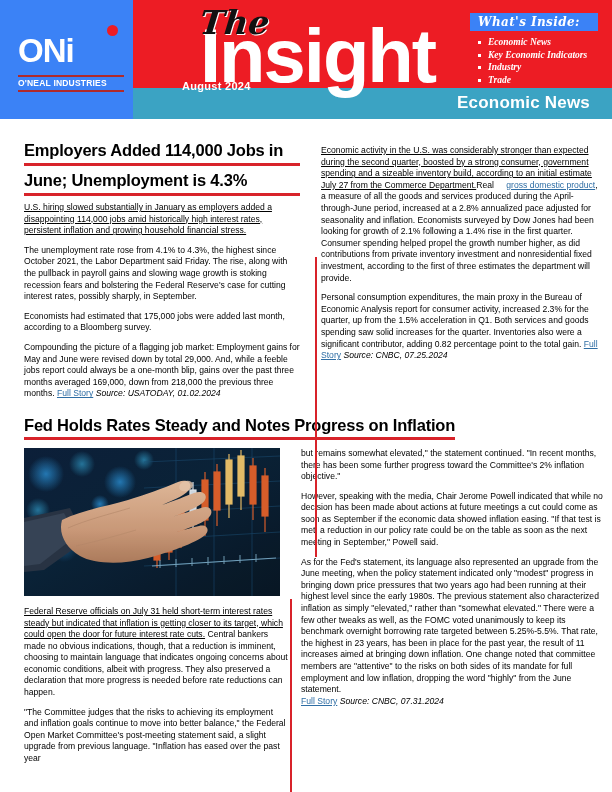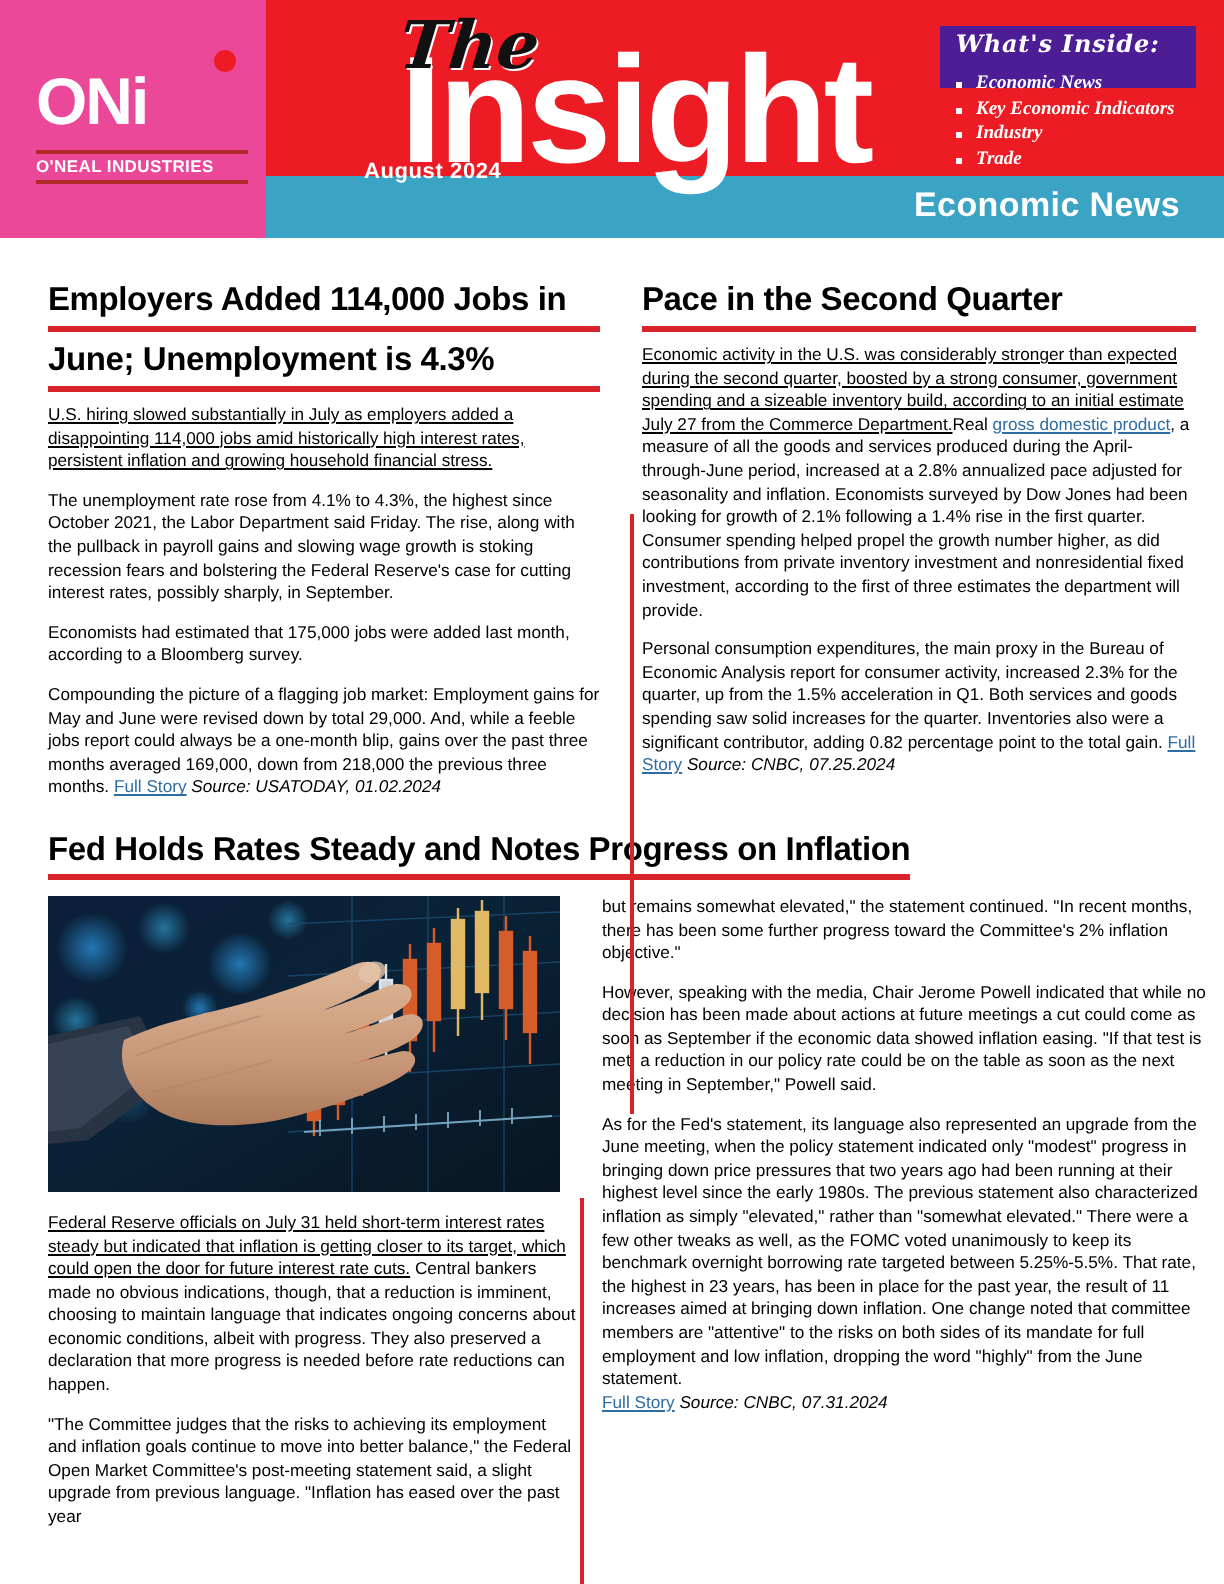--- a/index.html
+++ b/index.html
@@ -21,21 +21,21 @@
     width: 612px;
     height: 119px;
     background: #ed1c24;
     overflow: hidden;
   }
   .logo-panel {
     position: absolute;
     left: 0; top: 0;
     width: 133px;
     height: 119px;
-    background: #ec4899;
+    background: #3b82f6;
     z-index: 5;
   }
   .logo-oni {
     position: absolute;
     left: 18px;
     top: 34px;
     width: 104px;
     color: #ffffff;
     font-family: "Liberation Sans", sans-serif;
     font-weight: bold;
@@ -139,22 +139,22 @@
     line-height: 76px;
     letter-spacing: -2px;
     z-index: 3;
   }
 
   .inside-box {
     position: absolute;
     left: 470px;
     top: 13px;
     width: 128px;
-    height: 31px;
-    background: #4c1d95;
+    height: 18px;
+    background: #3b82f6;
     z-index: 6;
   }
   .inside-box-label {
     position: absolute;
     left: 8px;
     top: 2px;
     color: #ffffff;
     font-family: "DejaVu Serif", serif;
     font-style: italic;
     font-weight: bold;
@@ -244,20 +244,21 @@
     line-height: 11.6px;
     color: #000000;
     text-align: left;
   }
   p.body.lead {
     text-decoration: underline;
   }
   a.inline-link {
     color: #2e6da4;
     text-decoration: underline;
+    margin-left: 10px;
   }
   a.full-story {
     color: #2e6da4;
     text-decoration: underline;
     font-weight: normal;
   }
   span.source {
     font-style: italic;
     color: #000000;
   }
@@ -350,32 +351,31 @@
 <div class="page">
 
   <div class="two-col">
     <div class="col-divider"></div>
 
     <div class="col left">
       <h2 class="headline">
         <span class="hl-line">Employers Added 114,000 Jobs in</span>
         <span class="hl-line">June; Unemployment is 4.3%</span>
       </h2>
-      <p class="body lead">U.S. hiring slowed substantially in July as employers added a disappointing 114,000 jobs amid historically high interest rates, persistent inflation and growing household financial stress.</p>
+      <p class="body lead">U.S. hiring slowed substantially in January as employers added a disappointing 114,000 jobs amid historically high interest rates, persistent inflation and growing household financial stress.</p>
       <p class="body">The unemployment rate rose from 4.1% to 4.3%, the highest since October 2021, the Labor Department said Friday. The rise, along with the pullback in payroll gains and slowing wage growth is stoking recession fears and bolstering the Federal Reserve's case for cutting interest rates, possibly sharply, in September.</p>
       <p class="body">Economists had estimated that 175,000 jobs were added last month, according to a Bloomberg survey.</p>
       <p class="body"><span>Compounding the picture of a flagging job market: Employment gains for May and June were revised down by total 29,000. And, while a feeble jobs report could always be a one-month blip, gains over the past three months averaged 169,000, down from 218,000 the previous three months.</span>
         <a class="full-story" href="#">Full Story</a>
         <span class="source">Source: USATODAY, 01.02.2024</span>
       </p>
     </div>
 
     <div class="col right">
       <h2 class="headline">
-        <span class="hl-line">Pace in the Second Quarter</span>
       </h2>
       <p class="body"><span style="text-decoration:underline">Economic activity in the U.S. was considerably stronger than expected during the second quarter, boosted by a strong consumer, government spending and a sizeable inventory build, according to an initial estimate July 27 from the Commerce Department.</span><span>Real </span><a class="inline-link" href="#">gross domestic product</a><span>, a measure of all the goods and services produced during the April-through-June period, increased at a 2.8% annualized pace adjusted for seasonality and inflation. Economists surveyed by Dow Jones had been looking for growth of 2.1% following a 1.4% rise in the first quarter. Consumer spending helped propel the growth number higher, as did contributions from private inventory investment and nonresidential fixed investment, according to the first of three estimates the department will provide.</span></p>
       <p class="body"><span>Personal consumption expenditures, the main proxy in the Bureau of Economic Analysis report for consumer activity, increased 2.3% for the quarter, up from the 1.5% acceleration in Q1. Both services and goods spending saw solid increases for the quarter. Inventories also were a significant contributor, adding 0.82 percentage point to the total gain.</span>
         <a class="full-story" href="#">Full Story</a>
         <span class="source">Source: CNBC, 07.25.2024</span>
       </p>
     </div>
   </div>
 
   <div class="feature">

